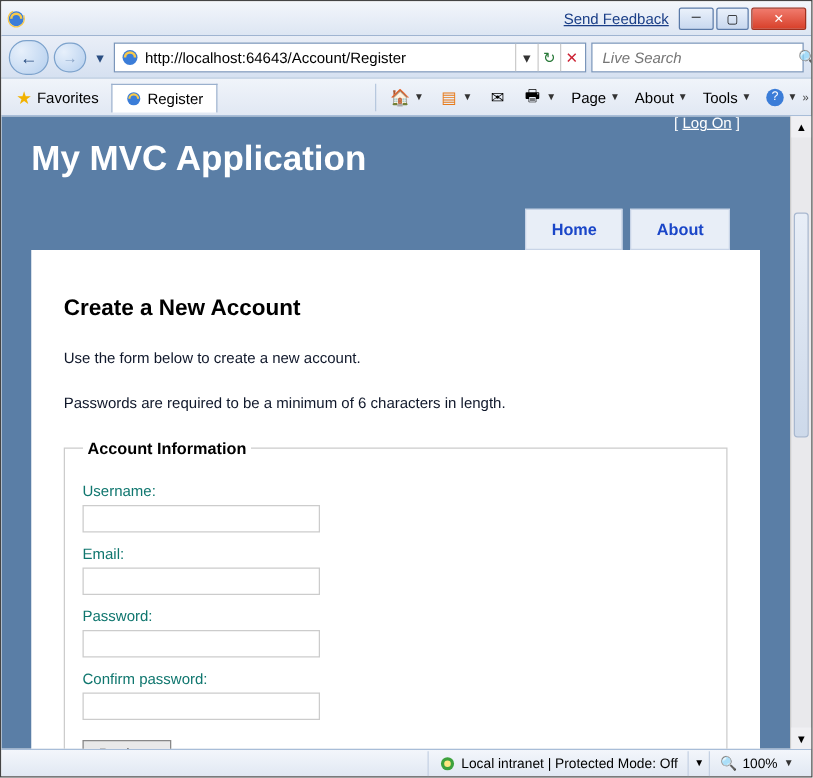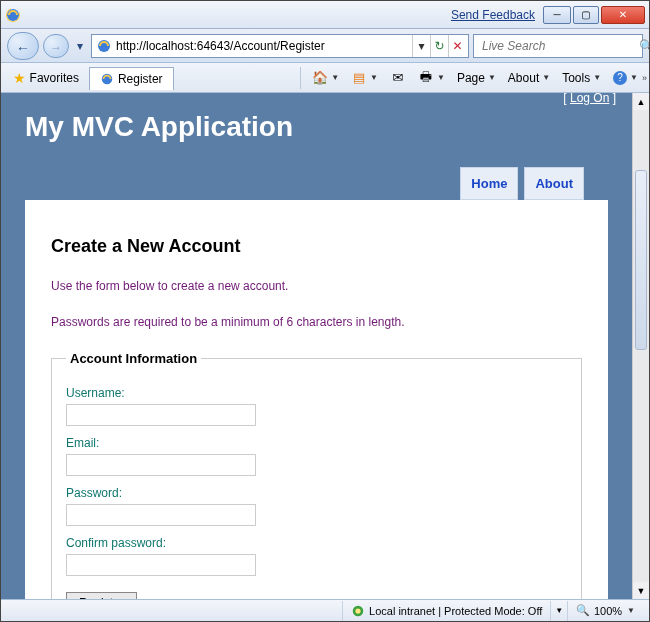--- a/index.html
+++ b/index.html
@@ -47,27 +47,27 @@
 .scroller { width: 17px; background: #e9e9ec; border-left:1px solid #ccc; display:flex; flex-direction:column; }
 .scroller .arrow { height:17px; display:flex; align-items:center; justify-content:center; font-size:9px; cursor:pointer; background:#f0f0f3;}
 .scroller .track { flex:1; position:relative; }
 .scroller .thumb { position:absolute; left:2px; right:2px; top:60px; height:180px; background:linear-gradient(#e8eef7,#cdd9ea); border:1px solid #a8b8d0; border-radius:3px; }
 .content { flex:1; overflow:hidden; }
 
 
 .page-outer { background:#5a7ea6; height:100%; padding: 0 0 0 0; }
 .header-area { padding: 8px 24px 0; position:relative; }
 .site-title { color:#fff; font-size: 28px; font-weight:bold; font-family: Arial, sans-serif; margin: 10px 0 24px; }
-.logon { position:absolute; top: -2px; right: 16px; color:#fff; font-size:12px; }
+.logon { position:absolute; top: -2px; right: 40px; color:#fff; font-size:12px; }
 .logon a { color:#fff; text-decoration:underline; }
 .menu { display:flex; justify-content:flex-end; gap:6px; padding: 0 24px 0; }
-.menu .mitem { background:#e8eef7; border:1px solid #c8d4e7; color:#1a46c8; font-weight:bold; font-size:13px; padding: 8px 10px; cursor:pointer; }
+.menu .mitem { background:#e8eef7; border:1px solid #c8d4e7; color:#1a46c8; font-weight:bold; font-size:13px; padding: 8px 20px; cursor:pointer; }
 .main { background:#fff; margin: 0 24px; padding: 28px 26px 20px; min-height: 360px; }
 .main h2 { font-family: Arial,sans-serif; font-size:18px; font-weight:bold; margin: 8px 0 22px; color:#000;}
-.main p { color:#701a75; font-family: Verdana, sans-serif; font-size: 12px; margin: 0 0 22px; }
+.main p { color:#0f172a; font-family: Verdana, sans-serif; font-size: 12px; margin: 0 0 22px; }
 fieldset { border: 1px solid #ccc; padding: 10px 14px 14px; margin-top:10px;}
 legend { font-weight:bold; font-size:13px; padding:0 4px; }
 .field-label { color:#0f766e; font-size:12px; display:block; margin: 10px 0 4px; }
 .text-input { width: 190px; height: 22px; border:1px solid #ccc; padding: 2px 4px; font-size:12px; }
 .reg-btn { margin-top:16px; padding: 3px 12px; font-size:12px; background:#e9e9e9; border:1px solid #888; cursor:pointer;}
 
 
 .statusbar { height: 22px; background: linear-gradient(#f3f6fb,#e1e8f3); border-top:1px solid #a8bdd8; display:flex; align-items:center; font-size:11px; padding: 0 6px; }
 .statusbar .left { flex:1; }
 .statusbar .seg { display:flex; align-items:center; gap:4px; padding:0 8px; border-left:1px solid #c5d1e3; height:20px;}

